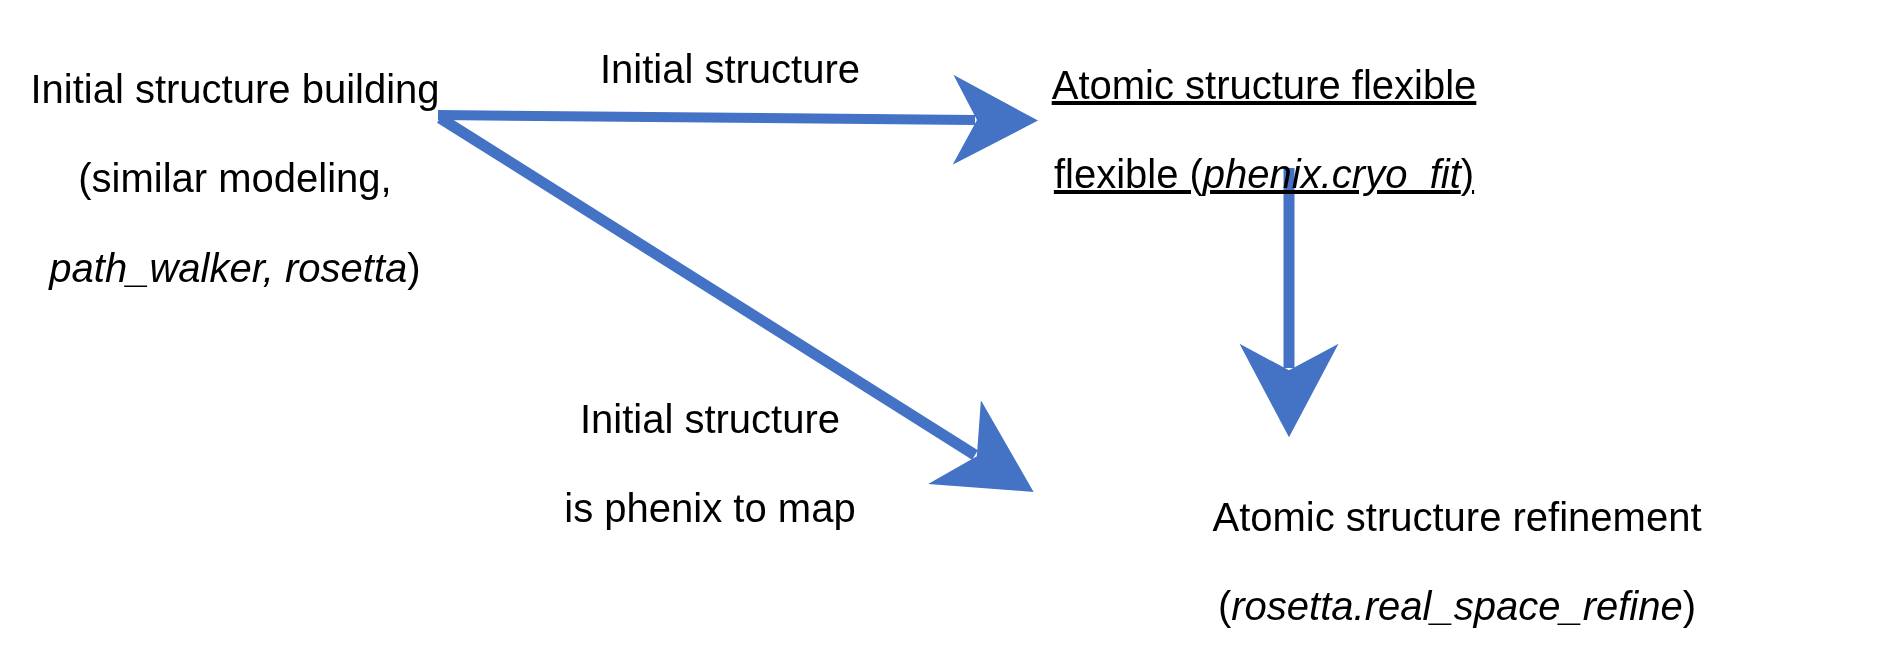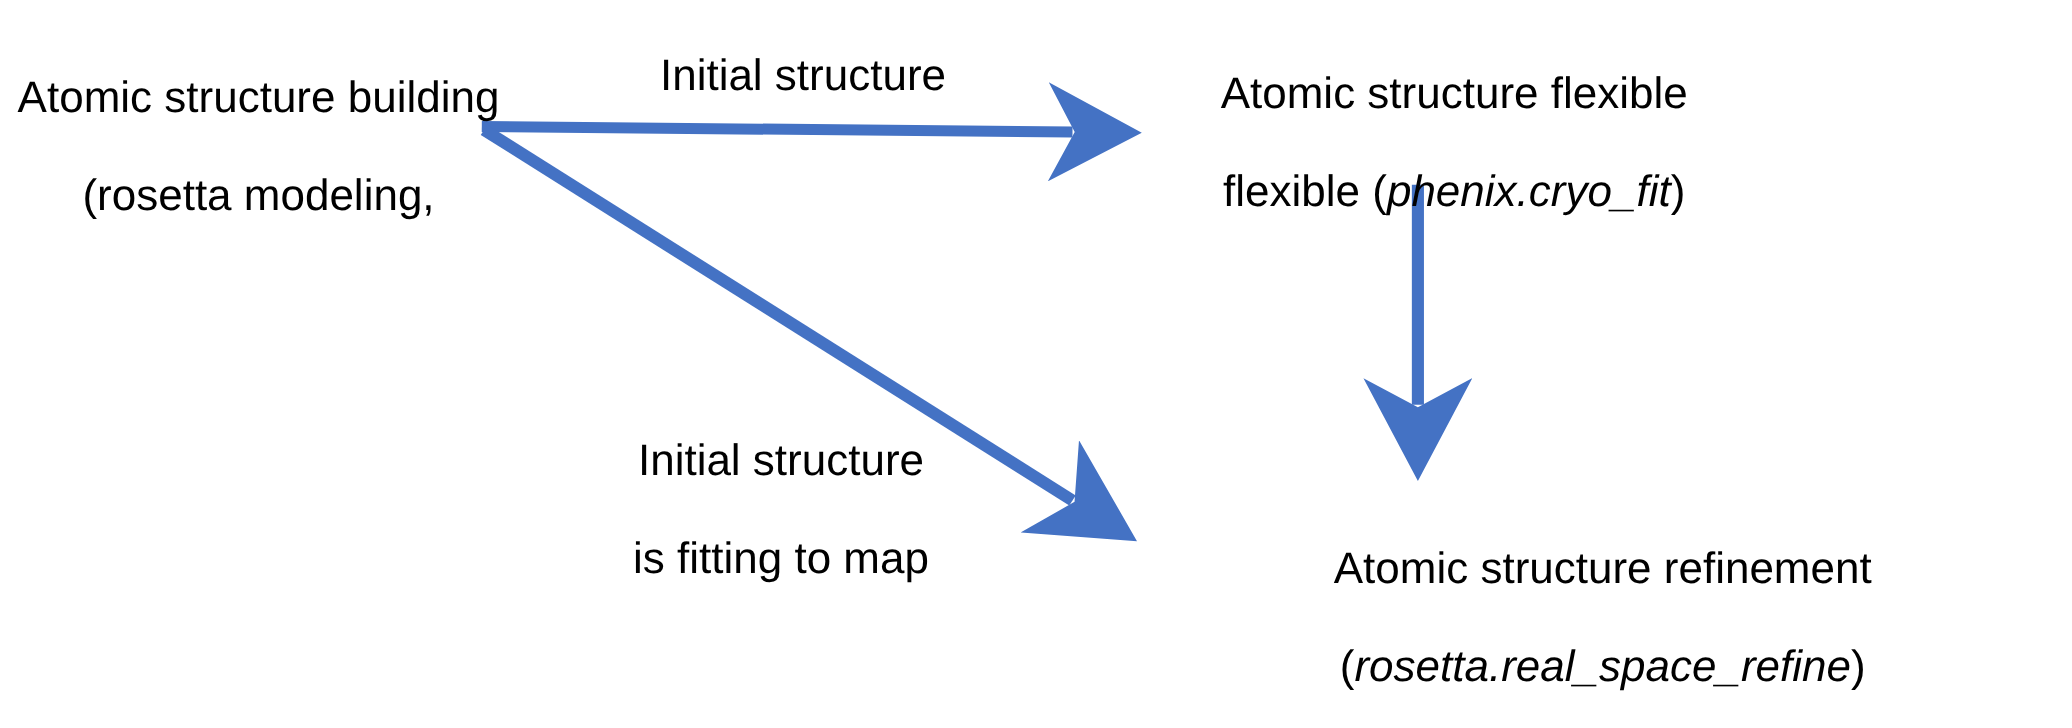--- a/index.html
+++ b/index.html
@@ -32,23 +32,24 @@
     left: 0px;
     top: 22px;
     width: 470px;
   }
   #label-different {
     left: 520px;
     top: 2px;
     width: 420px;
   }
   #node-flexible-fitting {
-    left: 1072px;
+    left: 1014px;
     top: 18px;
     width: 500px;
+    text-decoration: underline;
   }
   #label-similar {
     left: 500px;
     top: 352px;
     width: 420px;
   }
   #node-refinement {
     left: 1030px;
     top: 450px;
     width: 854px;
@@ -83,36 +84,37 @@
     </defs>
 
     <line x1="438" y1="115" x2="975" y2="120" stroke="#4472C4" stroke-width="10" marker-end="url(#ah-right)"></line>
 
     <line x1="440" y1="118" x2="975" y2="455" stroke="#4472C4" stroke-width="11" marker-end="url(#ah-diag)"></line>
 
     <line x1="1289" y1="168" x2="1289" y2="368" stroke="#4472C4" stroke-width="11" marker-end="url(#ah-down)"></line>
   </svg>
 
   <div class="txtblock" id="node-building">
-    <span class="ln">Atomic structure building</span>
-    <span class="ln">(rosetta modeling,</span>
+    <span class="ln">Initial structure building</span>
+    <span class="ln">(similar modeling,</span>
+    <span class="ln"><span class="ital">path_walker, rosetta</span><span>)</span></span>
   </div>
 
   <div class="txtblock" id="label-different">
     <span class="ln">Initial structure</span>
   </div>
 
   <div class="txtblock" id="node-flexible-fitting">
     <span class="ln">Atomic structure flexible</span>
     <span class="ln"><span>flexible (</span><span class="ital">phenix.cryo_fit</span><span>)</span></span>
   </div>
 
   <div class="txtblock" id="label-similar">
     <span class="ln">Initial structure</span>
-    <span class="ln">is fitting to map</span>
+    <span class="ln">is phenix to map</span>
   </div>
 
   <div class="txtblock" id="node-refinement">
     <span class="ln">Atomic structure refinement</span>
     <span class="ln"><span>(</span><span class="ital">rosetta.real_space_refine</span><span>)</span></span>
   </div>
 
 </div>
 
 </body></html>

